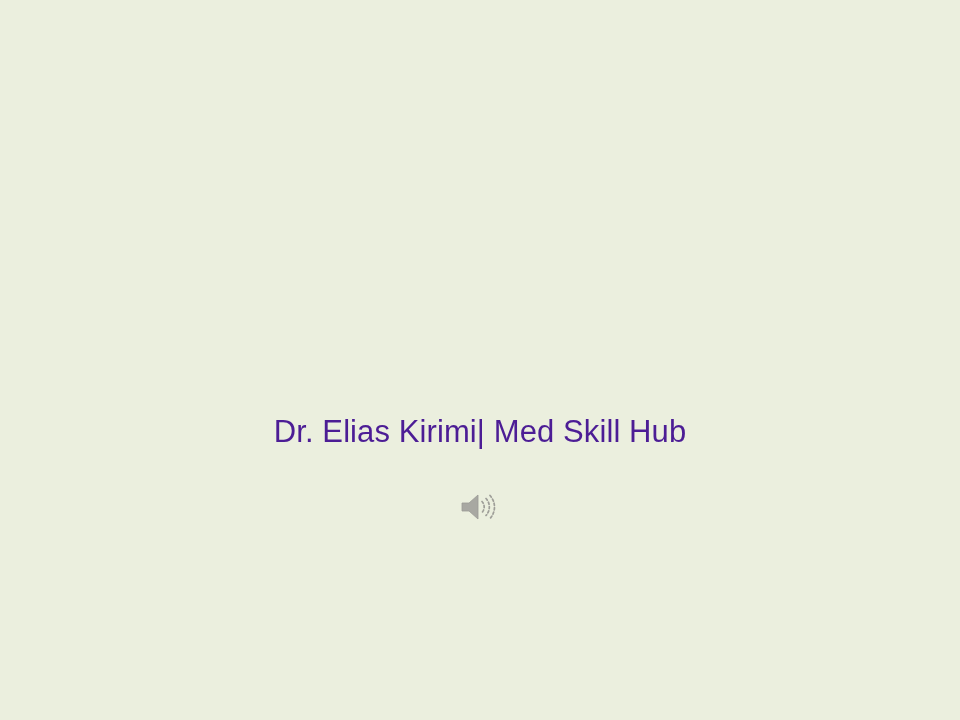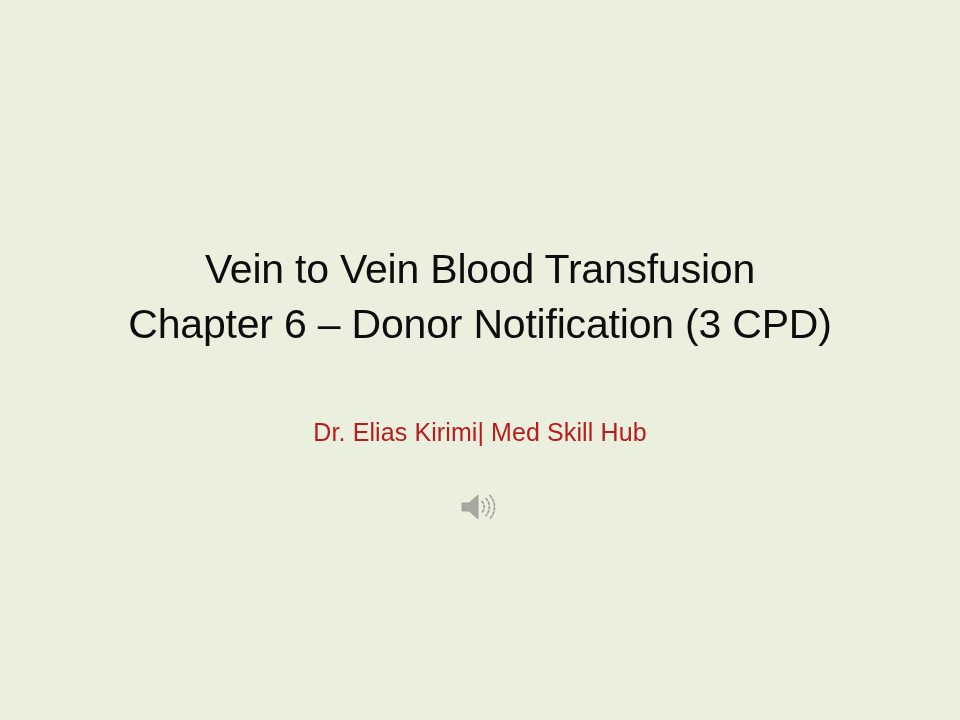--- a/index.html
+++ b/index.html
@@ -46,23 +46,23 @@
   .subtitle-block {
     position: absolute;
     left: 0;
     top: 412px;
     width: 960px;
     text-align: center;
   }
 
   .subtitle-line {
     display: block;
-    color: #b91c1c;
+    color: #4c1d95;
     font-family: "Liberation Sans", sans-serif;
-    font-size: 25px;
+    font-size: 31px;
     font-weight: 400;
     line-height: 40px;
     letter-spacing: 0.1px;
     white-space: nowrap;
   }
 
   
   .audio-icon-wrap {
     position: absolute;
     left: 479px;
@@ -77,24 +77,20 @@
     display: block;
     width: 42px;
     height: 30px;
   }
 </style>
 </head>
 <body>
 
 <div class="slide">
 
-  <div class="title-block">
-    <span class="title-line">Vein to Vein Blood Transfusion</span>
-    <span class="title-line">Chapter 6 – Donor Notification (3 CPD)</span>
-  </div>
 
   <div class="subtitle-block">
     <span class="subtitle-line">Dr. Elias Kirimi| Med Skill Hub</span>
   </div>
 
   <div class="audio-icon-wrap">
     <svg viewBox="0 0 42 30" xmlns="http://www.w3.org/2000/svg" aria-hidden="true">
 
       <path d="M4 11 L11 11 L20 3 L20 27 L11 19 L4 19 Z" fill="#A8A8A2" stroke="#9A9A95" stroke-width="0.8" stroke-linejoin="round"></path>
 

